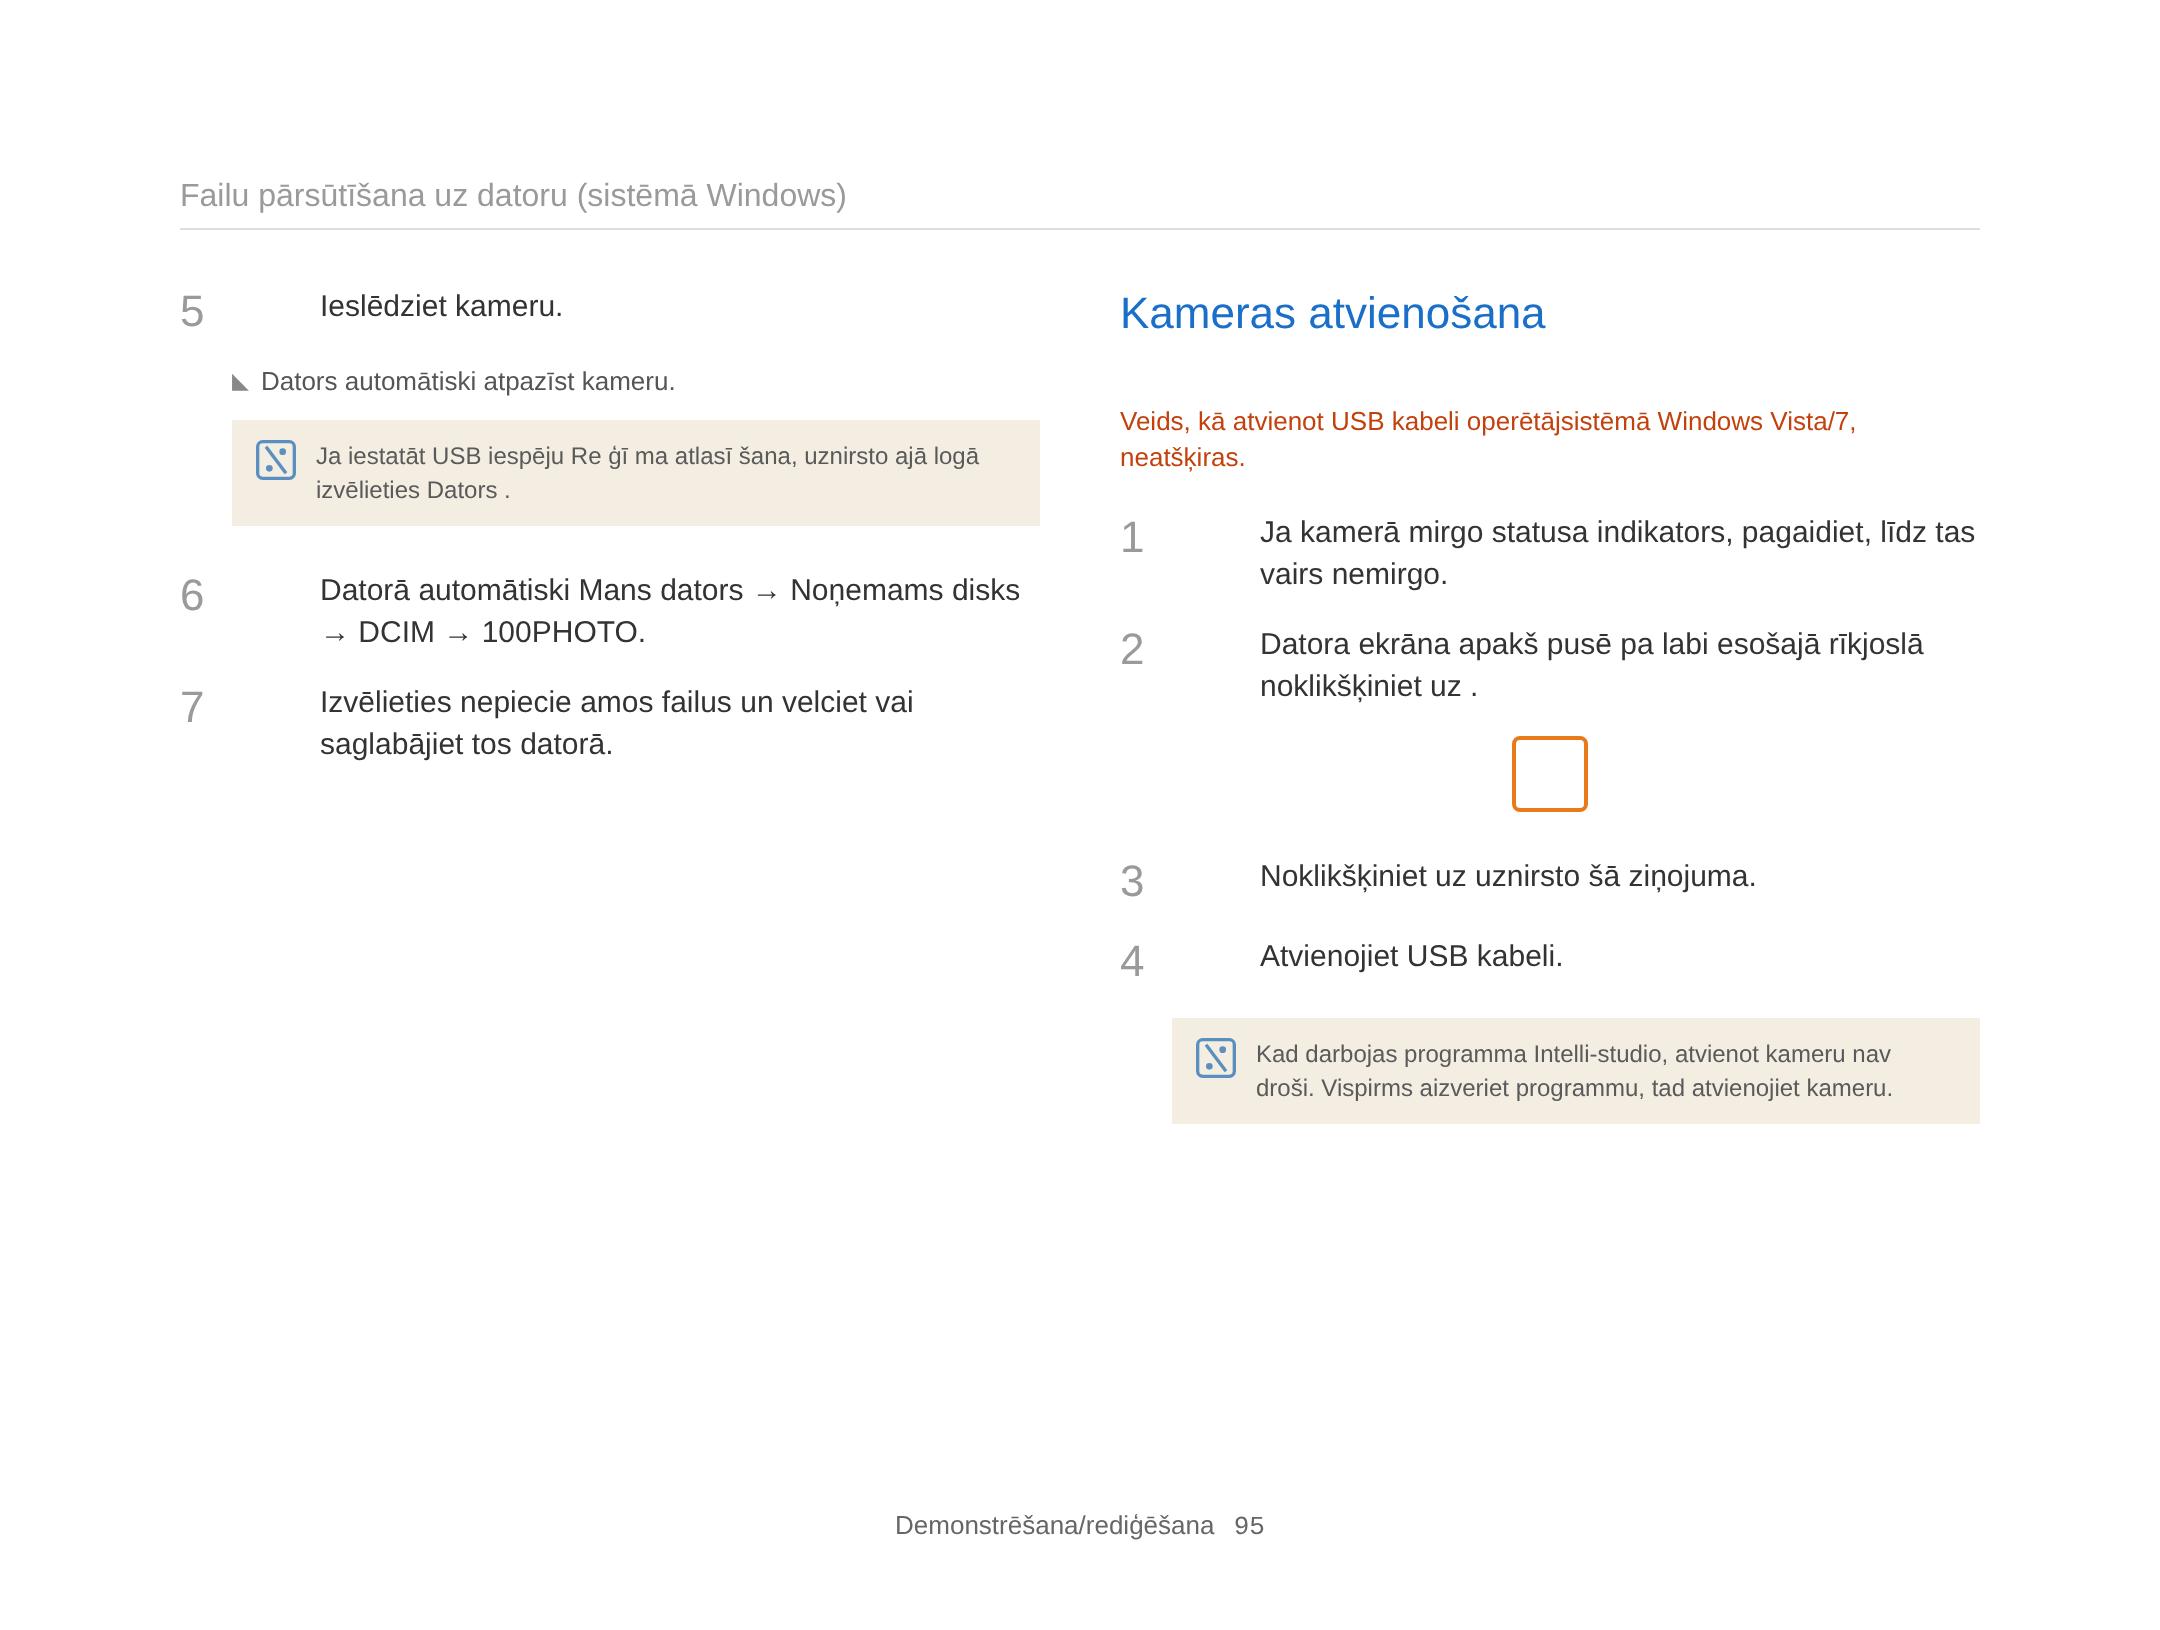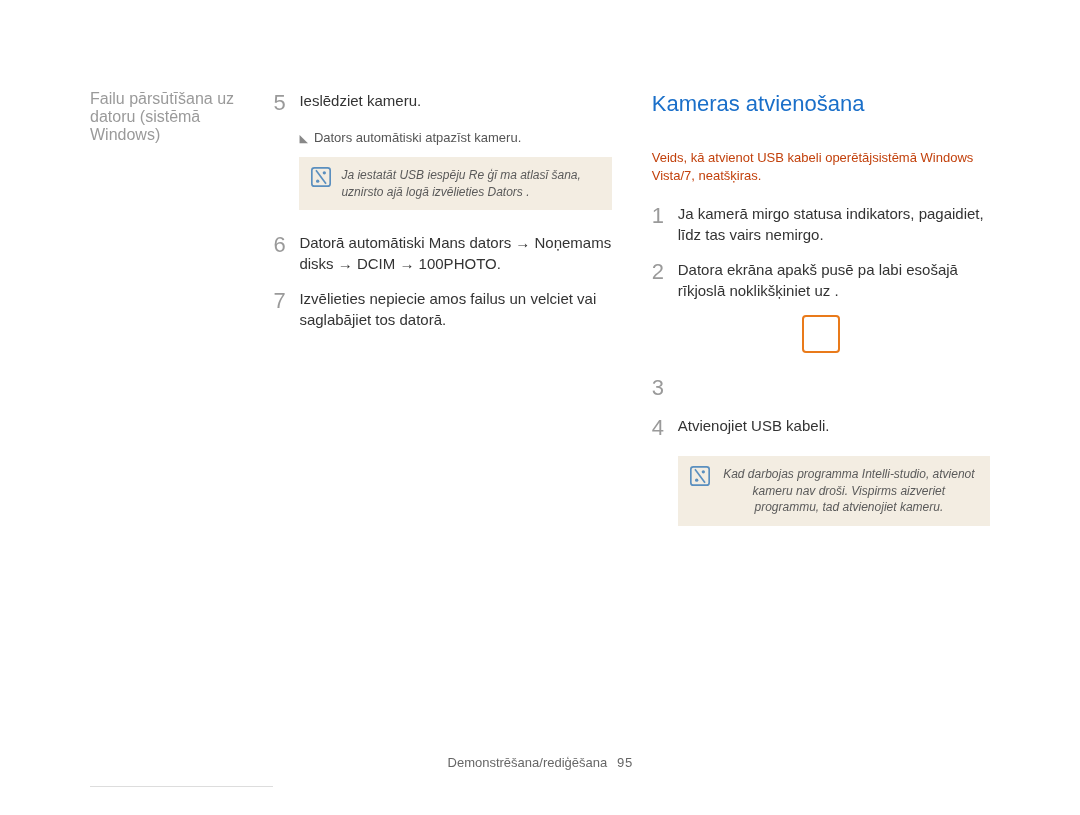--- a/index.html
+++ b/index.html
@@ -8,21 +8,21 @@
     width: 1080px;
     height: 815px;
     font-family: Arial, Helvetica, sans-serif;
     background: #fff;
     color: #333;
     position: relative;
   }
   .page {
     padding: 90px 90px 0 90px;
     display: flex;
-    flex-direction: row;
+    flex-direction: column;
     height: 100%;
     box-sizing: border-box;
   }
   .breadcrumb {
     font-size: 16px;
     color: #9a9a9a;
     border-bottom: 1px solid #ddd;
     padding-bottom: 6px;
     margin-bottom: 28px;
   }
@@ -43,20 +43,21 @@
     font-size: 22px;
     color: #9a9a9a;
     width: 26px;
     flex-shrink: 0;
     line-height: 1.2;
   }
   .step-body {
     font-size: 15px;
     color: #333;
     line-height: 1.4;
+    margin-left: 44px;
   }
   .sub-bullet {
     display: flex;
     align-items: flex-start;
     margin: 4px 0 10px 26px;
     font-size: 13px;
     color: #555;
   }
   .sub-bullet .tri {
     color: #888;
@@ -66,25 +67,23 @@
   }
   .note {
     background: #f3ede2;
     display: flex;
     align-items: flex-start;
     padding: 10px 12px;
     margin: 0 0 22px 26px;
     font-size: 12px;
     color: #5a5a5a;
     line-height: 1.4;
-    font-style: italic;
   }
   .note.full {
     margin-left: 26px;
-    text-align: center;
   }
   .note-icon {
     width: 20px;
     height: 20px;
     flex-shrink: 0;
     margin-right: 10px;
     display: inline-block;
   }
   .note-icon svg {
     width: 20px;
@@ -187,20 +186,21 @@
         <div class="step-num">2</div>
         <div class="step-body">Datora ekrāna apakš pusē pa labi esošajā rīkjoslā noklikšķiniet uz     .</div>
       </div>
 
       <div class="eject-icon">
         <div class="box"></div>
       </div>
 
       <div class="step">
         <div class="step-num">3</div>
+        <div class="step-body">Noklikšķiniet uz uznirsto šā ziņojuma.</div>
       </div>
 
       <div class="step">
         <div class="step-num">4</div>
         <div class="step-body">Atvienojiet USB kabeli.</div>
       </div>
 
       <div class="note full">
         <span class="note-icon">
           <svg viewBox="0 0 24 24">

